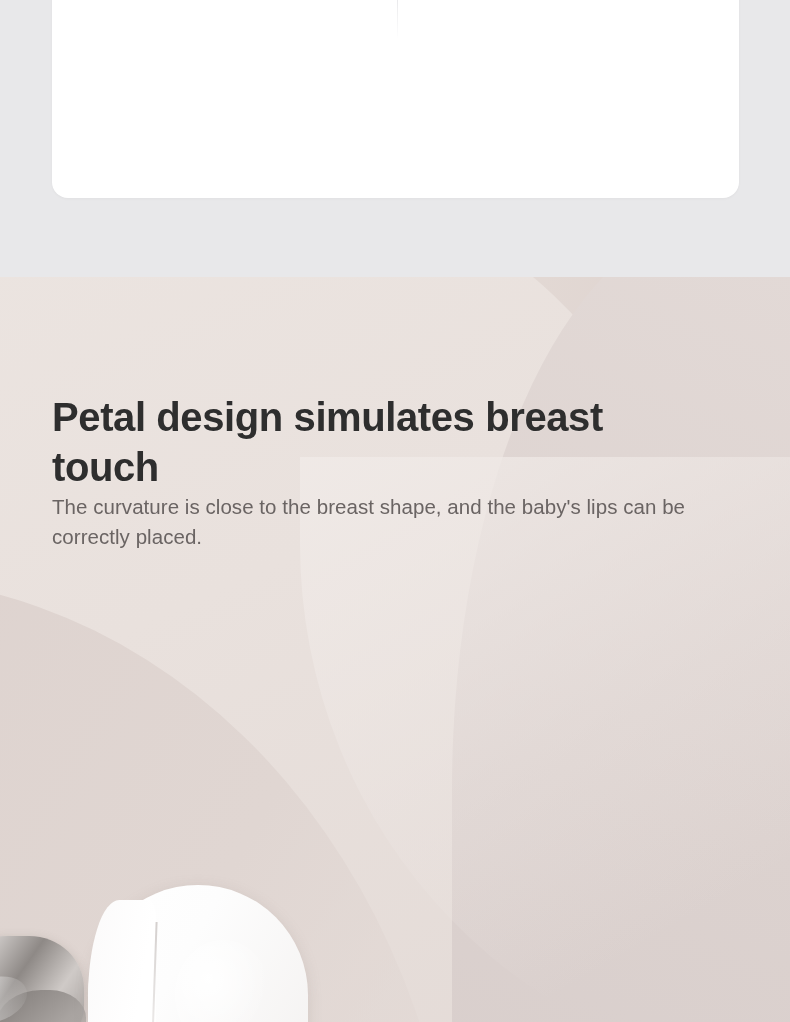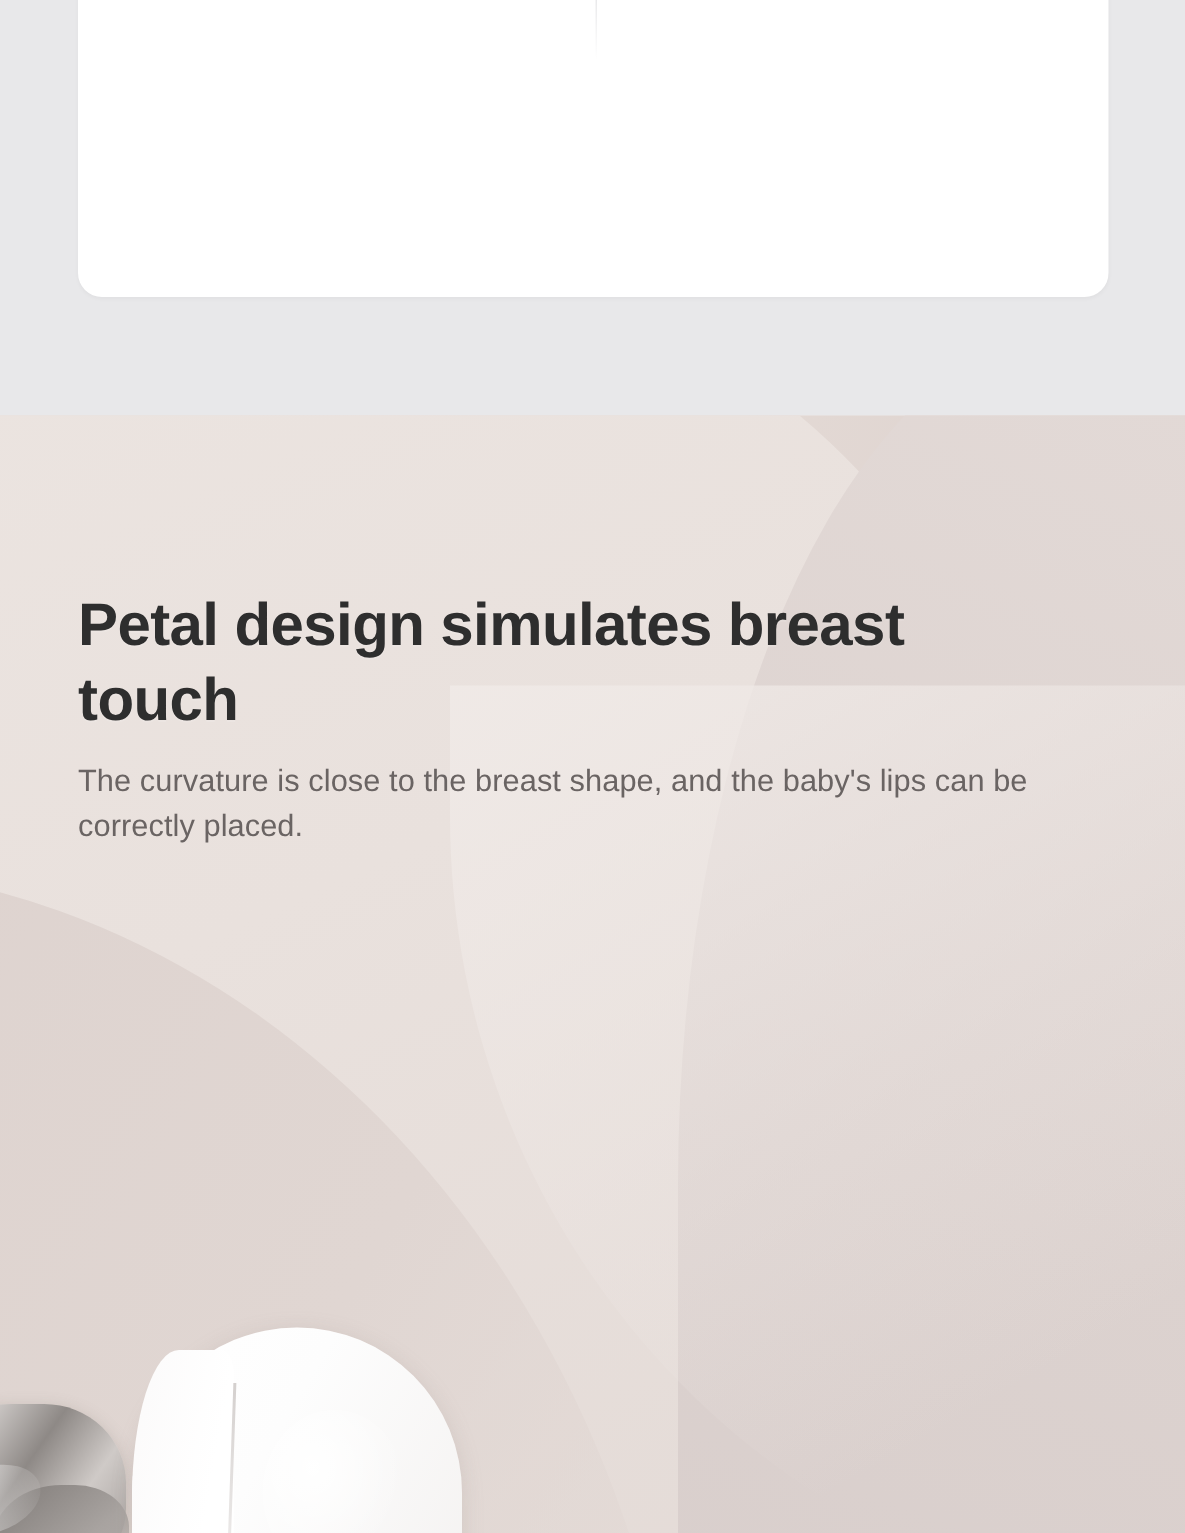--- a/index.html
+++ b/index.html
@@ -77,21 +77,20 @@
   }
 
   
   .hero-text { position:absolute; left:52px; top:116px; width:660px; }
   .hero-title {
     font-size:40px; font-weight:700; color:#2e2e2e;
     line-height:1.24; letter-spacing:-.4px;
     text-shadow:0 1px 0 rgba(255,255,255,.12);
   }
   .hero-sub {
-    margin-top:14px;
     font-size:20.5px; color:#6a6463; line-height:1.46;
     letter-spacing:.05px;
   }
 
   
   .product { position:absolute; left:-30px; bottom:-8px; width:420px; height:180px; }
 
   .nipple-white {
     position:absolute; left:118px; bottom:-40px;
     width:220px; height:185px;

